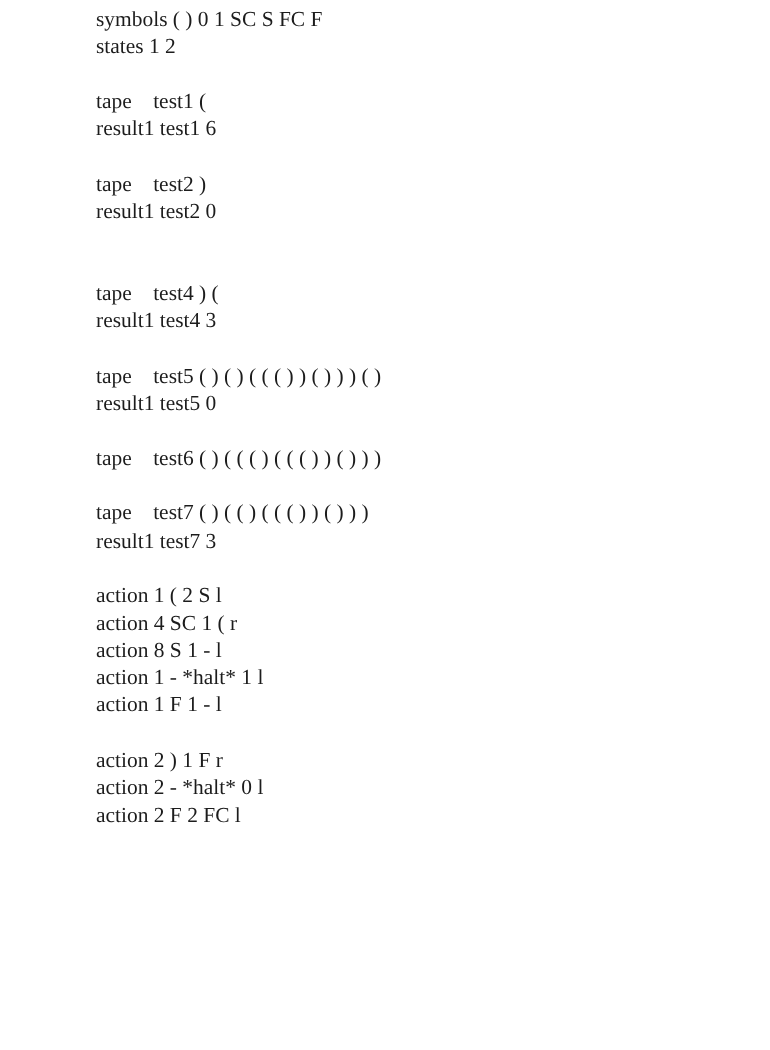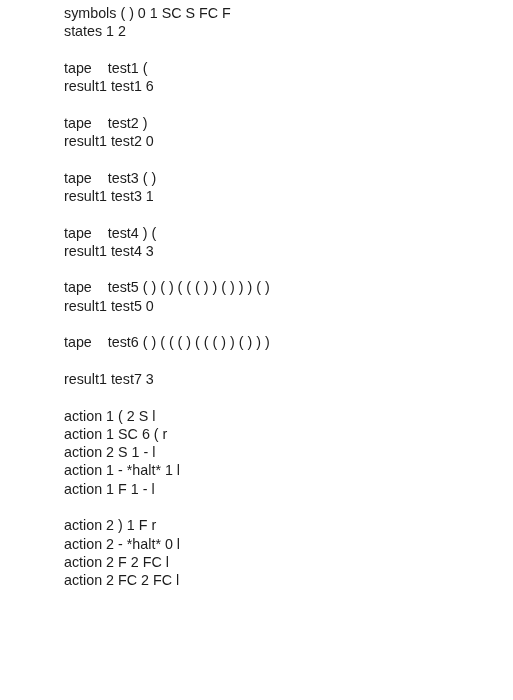--- a/index.html
+++ b/index.html
@@ -14,21 +14,21 @@
     overflow: hidden;
     font-family: "Liberation Mono", "DejaVu Sans Mono", monospace;
   }
   #doc {
     position: absolute;
     left: 64px;
     top: 4px;
     width: 449px;
   }
   .line {
-    font-family: Liberation Sans, sans-serif;
+    font-family: Liberation Serif, serif;
     font-size: 14.3px;
     line-height: 18.3px;
     color: #1c1c1c;
     white-space: pre;
     letter-spacing: 0px;
     height: 18.3px;
   }
   .blank {
     height: 18.3px;
   }
@@ -48,57 +48,53 @@
     <div class="line">result1 test1 6</div>
   </div>
   <div class="blank"></div>
 
   <div>
     <div class="line">tape    test2 )</div>
     <div class="line">result1 test2 0</div>
   </div>
   <div class="blank"></div>
 
-  <div>
-    <div class="line">tape    test3 ( )</div>
-    <div class="line">result1 test3 1</div>
-  </div>
   <div class="blank"></div>
 
   <div>
     <div class="line">tape    test4 ) (</div>
     <div class="line">result1 test4 3</div>
   </div>
   <div class="blank"></div>
 
   <div>
     <div class="line">tape    test5 ( ) ( ) ( ( ( ) ) ( ) ) ) ( )</div>
     <div class="line">result1 test5 0</div>
   </div>
   <div class="blank"></div>
 
   <div>
     <div class="line">tape    test6 ( ) ( ( ( ) ( ( ( ) ) ( ) ) )</div>
   </div>
   <div class="blank"></div>
 
   <div>
+    <div class="line">tape    test7 ( ) ( ( ) ( ( ( ) ) ( ) ) )</div>
     <div class="line">result1 test7 3</div>
   </div>
   <div class="blank"></div>
 
   <div>
     <div class="line">action 1 ( 2 S l</div>
-    <div class="line">action 1 SC 6 ( r</div>
-    <div class="line">action 2 S 1 - l</div>
+    <div class="line">action 4 SC 1 ( r</div>
+    <div class="line">action 8 S 1 - l</div>
     <div class="line">action 1 - *halt* 1 l</div>
     <div class="line">action 1 F 1 - l</div>
   </div>
   <div class="blank"></div>
 
   <div>
     <div class="line">action 2 ) 1 F r</div>
     <div class="line">action 2 - *halt* 0 l</div>
     <div class="line">action 2 F 2 FC l</div>
-    <div class="line">action 2 FC 2 FC l</div>
   </div>
 
 </div>
 
 </body></html>

